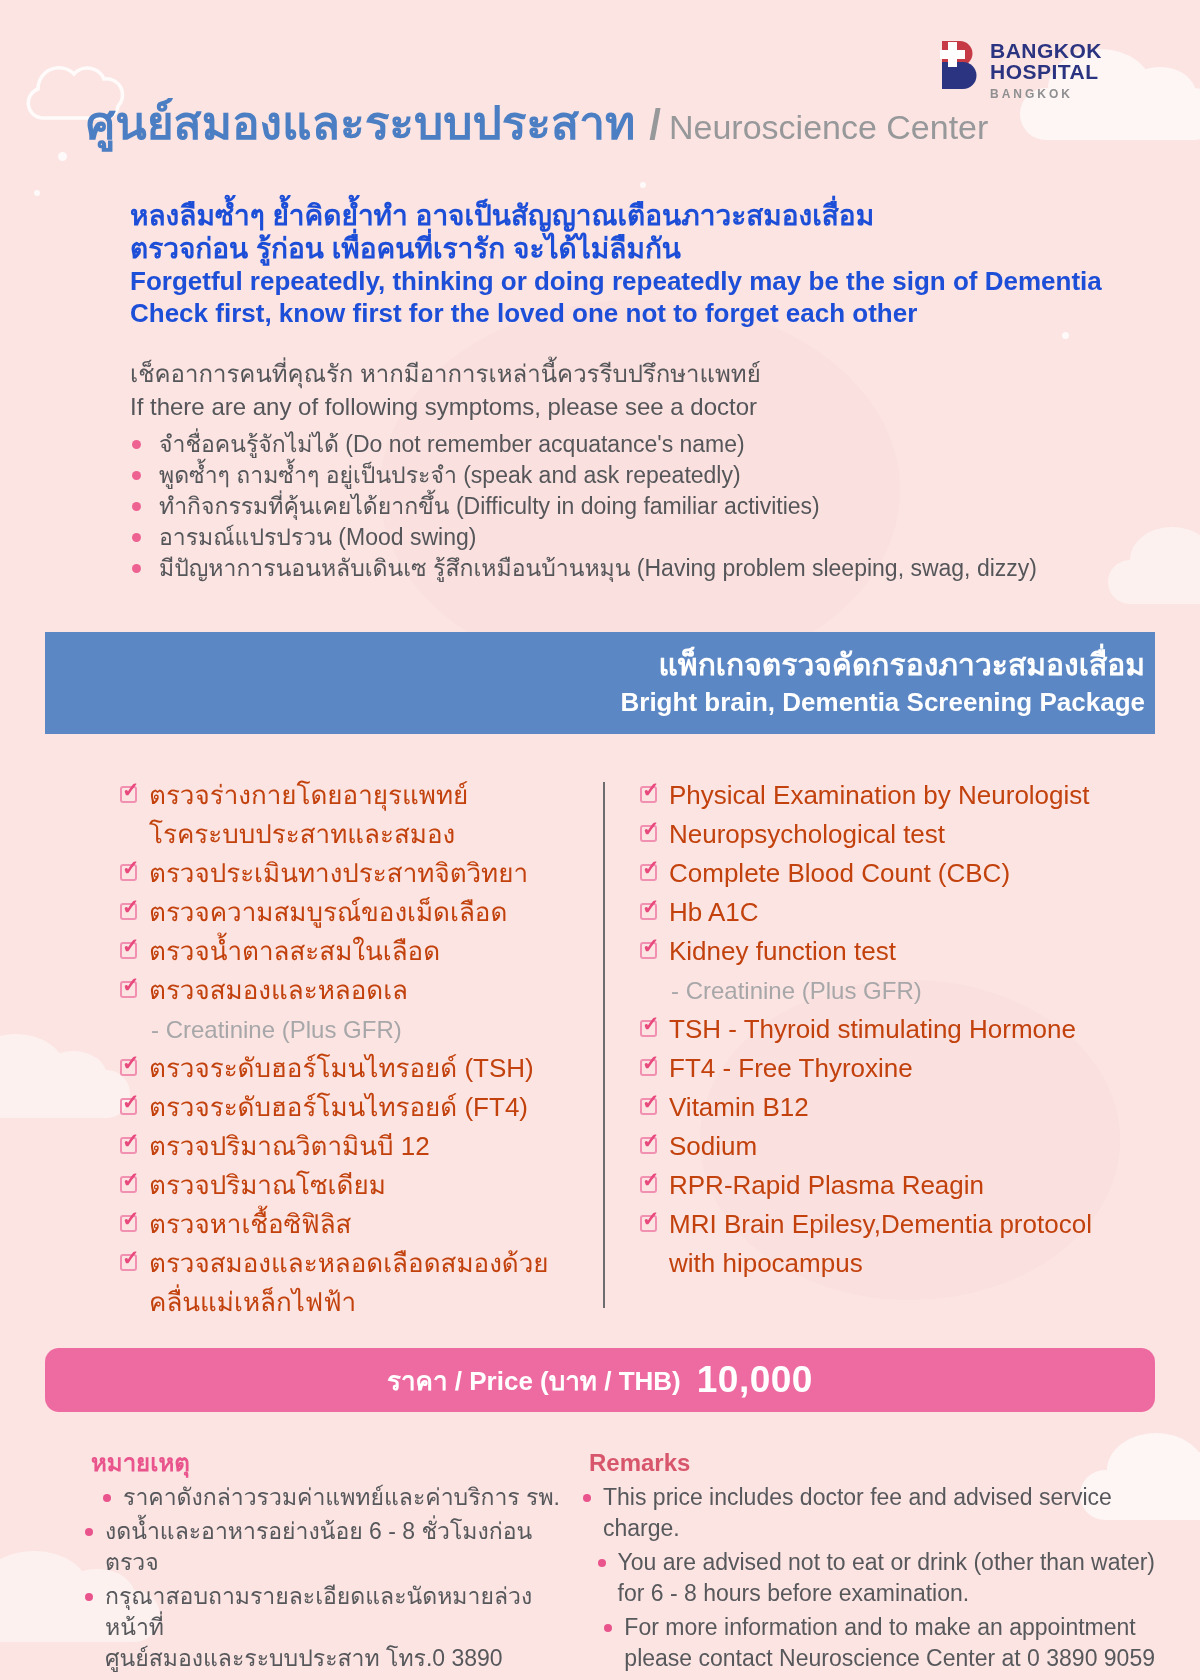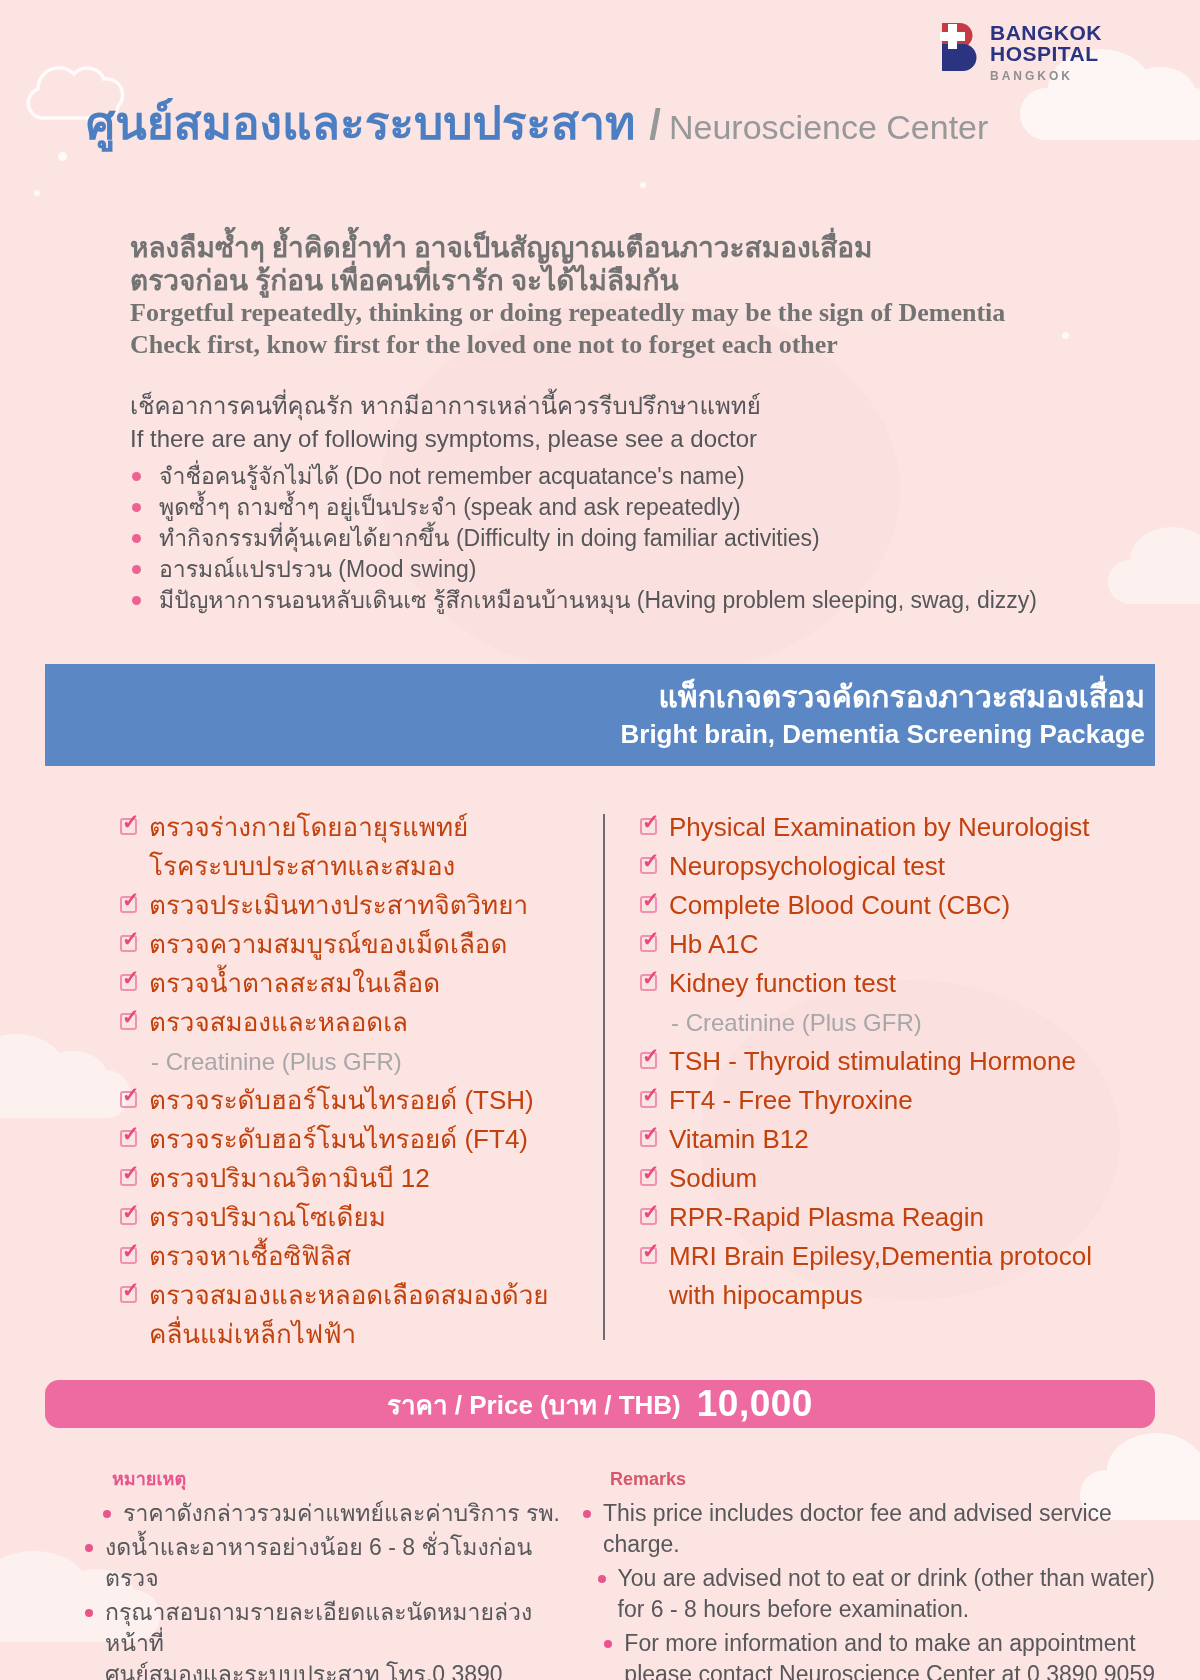--- a/index.html
+++ b/index.html
@@ -18,34 +18,34 @@
   .deco { position:absolute; z-index:0; }
   .cloud { position:absolute; background:#fdf1ef; border-radius:999px; }
   .cloud::before, .cloud::after { content:""; position:absolute; background:#fdf1ef; border-radius:50%; }
   .cloud::before { width:52%; height:150%; left:14%; bottom:25%; }
   .cloud::after  { width:36%; height:105%; right:12%; bottom:35%; }
   .cloud.bright, .cloud.bright::before, .cloud.bright::after { background:#fef6f5; }
   .dot-deco { position:absolute; background:#fff; border-radius:50%; opacity:.8; }
   .blob { position:absolute; background:#f8dcd9; border-radius:50%; opacity:.45; }
 
   
-  .logo { position:absolute; top:22px; right:98px; display:flex; gap:10px; z-index:3; }
+  .logo { position:absolute; top:40px; right:98px; display:flex; gap:10px; z-index:3; }
   .logo-mark { width:50px; height:50px; position:relative; flex:0 0 auto; }
   .logo-text .nm { font-size:21px; font-weight:bold; color:var(--logo-navy,#2a3480); line-height:1.0; letter-spacing:.5px; }
   .logo-text .loc { font-size:12px; color:#8f8f91; letter-spacing:3px; margin-top:5px; font-weight:bold; }
 
   
   .content { position:relative; z-index:2; }
 
   .header { padding:86px 40px 0 86px; white-space:nowrap; }
   .title-th { font-size:46px; font-weight:bold; color:var(--title-blue,#4b7ec2); }
   .title-sep { font-size:42px; font-weight:bold; color:#97989a; margin:0 8px 0 14px; }
   .title-en { font-size:34px; color:#97989a; }
 
-  .intro { margin:72px 60px 0 130px; color:#737373;font-family:Liberation Serif, serif; }
+  .intro { margin:40px 60px 0 130px; color:#1d4ed8; }
   .intro .th { font-size:28px; font-weight:bold; line-height:33px; }
   .intro .en { font-size:26px; font-weight:bold; line-height:32px; }
 
   .symptoms { margin:28px 60px 0 130px; color:#55565a; }
   .symptoms .lead { font-size:24px; line-height:33px; }
   .symptom-list { margin-top:6px; }
   .symptom-item { display:flex; align-items:flex-start; line-height:31px; font-size:23px;gap:6px; }
   .s-dot { width:9px; height:9px; border-radius:50%; background:var(--accent-pink,#ee6292); margin:11px 12px 0 2px; flex:0 0 auto; }
 
   .banner {
@@ -65,31 +65,31 @@
     width:17px; height:17px; border:2px solid #f190b0; border-radius:3px;
     position:relative; flex:0 0 auto; margin:10px 12px 0 0;
   }
   .chk .tick {
     position:absolute; left:0px; top:-9px;
     color:var(--check-pink,#e84a7d); font-size:21px; font-weight:bold; line-height:21px;
   }
   .subitem { font-size:24px; color:#a7a7a9; line-height:39px; padding-left:31px; }
 
   .price {
-    margin:2px 45px 0; height:48px; border-radius:14px;
+    margin:2px 45px 0; height:64px; border-radius:14px;
     background:var(--price-pink,#ee6ba1); color:#fff;
     display:flex; align-items:center; justify-content:center; gap:16px;
   }
   .price-label { font-size:26px; font-weight:bold; }
   .price-amount { font-size:37px; font-weight:bold; letter-spacing:.5px; }
 
   .notes { display:flex; margin:36px 45px 0 85px; }
   .notes-col-th { width:475px; }
   .notes-col-en { flex:1; padding-left:23px; }
-  .notes h3 { font-size:18px; line-height:30px; margin-left:27px; margin-bottom:4px; }
+  .notes h3 { font-size:24px; line-height:30px; margin-left:6px; margin-bottom:4px; }
   .notes-col-th h3 { color:var(--note-title-pink,#e9548c); }
   .notes-col-en h3 { color:var(--remarks-red,#d8566b); }
   .note-item { display:flex; align-items:flex-start; font-size:23px; color:#57585c;justify-content:flex-end; }
   .n-dot { width:8px; height:8px; border-radius:50%; background:var(--note-title-pink,#e9548c); margin:12px 12px 0 0; flex:0 0 auto; }
   .note-lines { line-height:31px; margin-bottom:3px; }
 </style>
 </head>
 <body>
 
 <div class="page">

